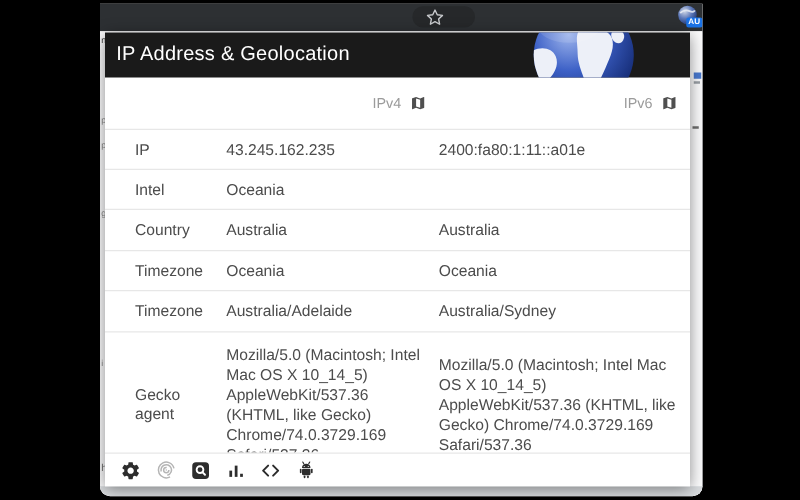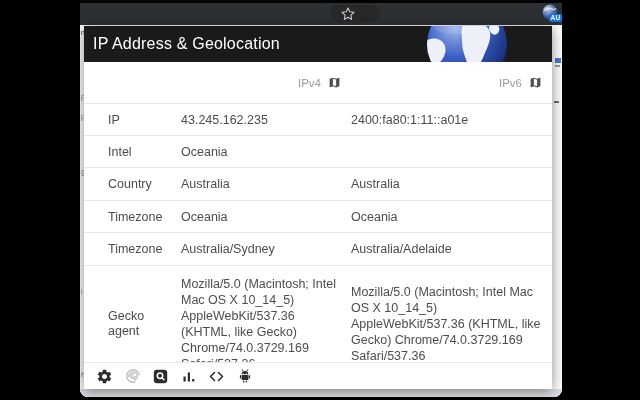--- a/index.html
+++ b/index.html
@@ -149,22 +149,22 @@
           <div class="cell">Australia</div>
           <div class="cell">Australia</div>
         </div>
         <div class="trow h32">
           <div class="cell">Timezone</div>
           <div class="cell">Oceania</div>
           <div class="cell">Oceania</div>
         </div>
         <div class="trow h33">
           <div class="cell">Timezone</div>
+          <div class="cell">Australia/Adelaide</div>
           <div class="cell">Australia/Sydney</div>
-          <div class="cell">Australia/Adelaide</div>
         </div>
         <div class="trow row-ua">
           <div class="cell label-cell">Gecko agent</div>
           <div class="cell">Mozilla/5.0 (Macintosh; Intel Mac OS X 10_14_5) AppleWebKit/537.36 (KHTML, like Gecko) Chrome/74.0.3729.169 Safari/537.36</div>
           <div class="cell">Mozilla/5.0 (Macintosh; Intel Mac OS X 10_14_5) AppleWebKit/537.36 (KHTML, like Gecko) Chrome/74.0.3729.169 Safari/537.36</div>
         </div>
       </div>
 
       <div class="popup-footer">
         <div class="fbtn">

